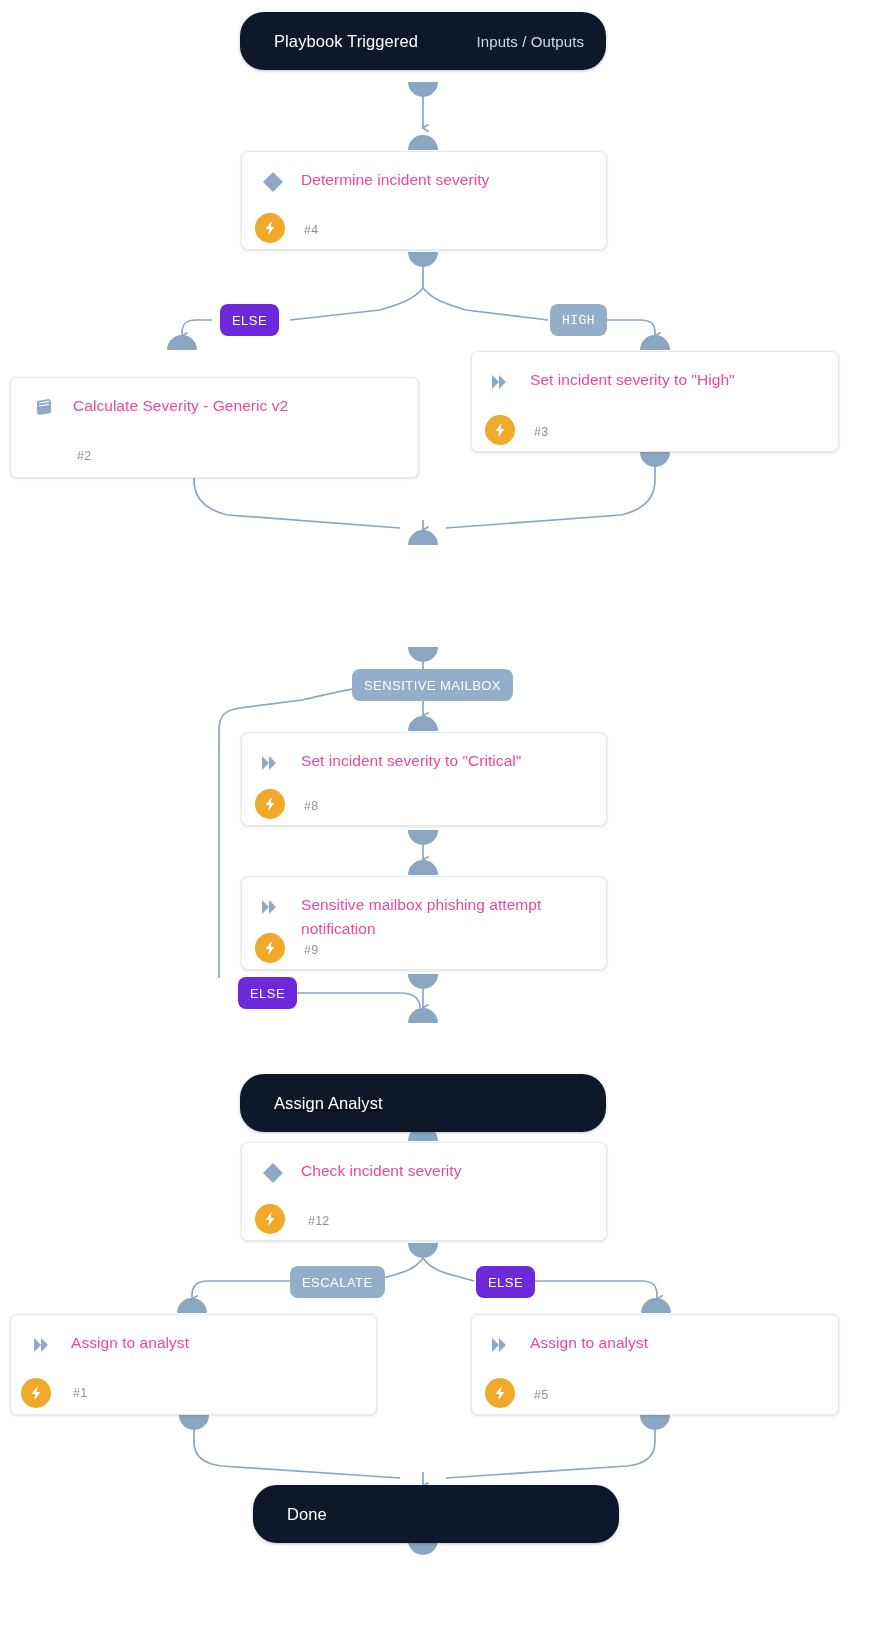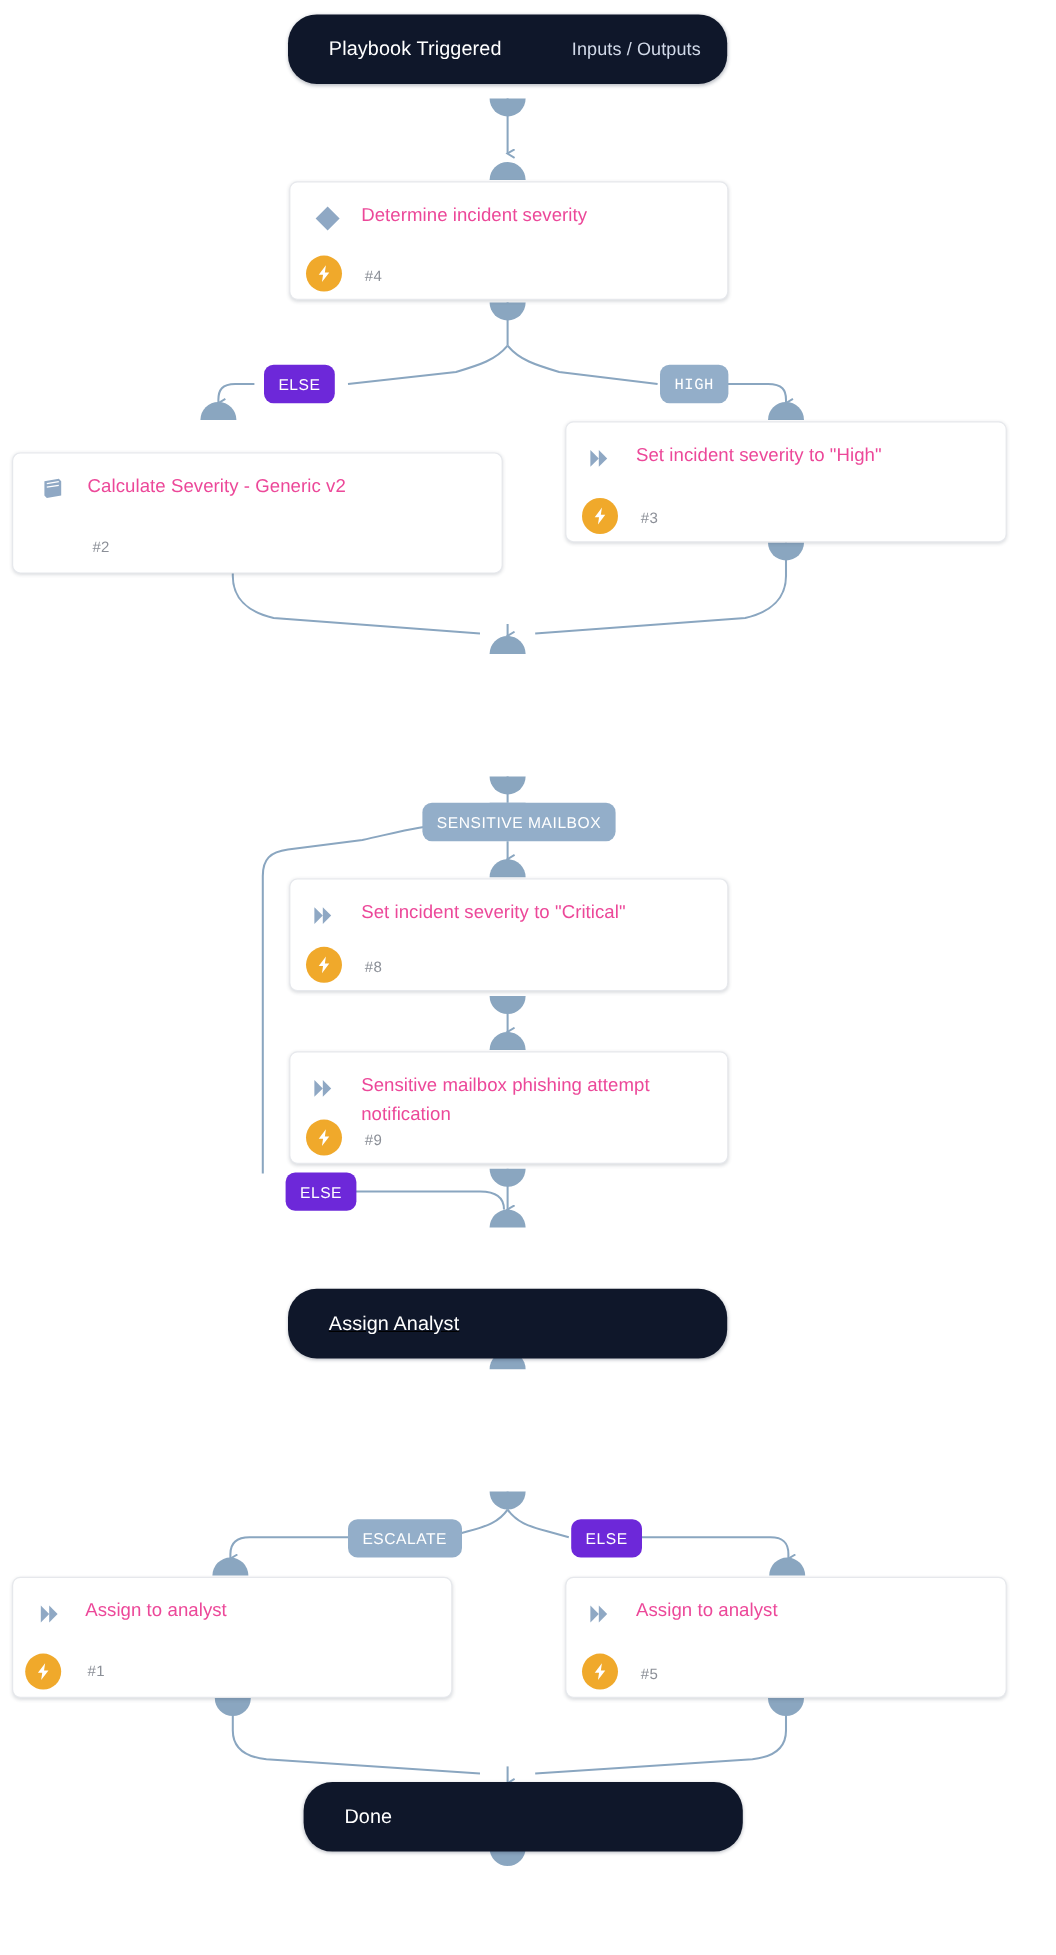--- a/index.html
+++ b/index.html
@@ -301,20 +301,34 @@
         </svg>
     </span>
     <span class="card-num">#9</span>
   </div>
 
   <div class="term" style="left:240px; top:1074px; width:366px; height:58px;text-decoration:underline;">
     <span class="term-title">Assign Analyst</span>
     <span class="term-sub"></span>
   </div>
 
+  <div class="card" style="left:241px; top:1142px; width:366px; height:99px;">
+    <span class="card-icon">
+      <svg width="26" height="26" viewBox="0 0 26 26">
+          <path d="M13 3 L23 13 L13 23 L3 13 Z" fill="#8fa8c4"></path>
+        </svg>
+    </span>
+    <div class="card-title">Check incident severity</div>
+    <span class="badge">
+      <svg width="16" height="16" viewBox="0 0 16 16">
+          <path d="M9.6 1 L3.6 9 L7.2 9 L6.3 15 L12.4 7 L8.7 7 Z" fill="#ffffff"></path>
+        </svg>
+    </span>
+    <span class="card-num" style="left:66px;">#12</span>
+  </div>
 
   <div class="card" style="left:10px; top:1314px; width:367px; height:101px;">
     <span class="card-icon" style="left:16px; top:17px;">
       <svg width="26" height="26" viewBox="0 0 26 26">
         <path d="M7 6 L14 13 L7 20 Z" fill="#8fa8c4"></path>
         <path d="M14 6 L21 13 L14 20 Z" fill="#8fa8c4"></path>
       </svg>
     </span>
     <div class="card-title" style="left:60px;">Assign to analyst</div>
     <span class="badge" style="left:10px;">

